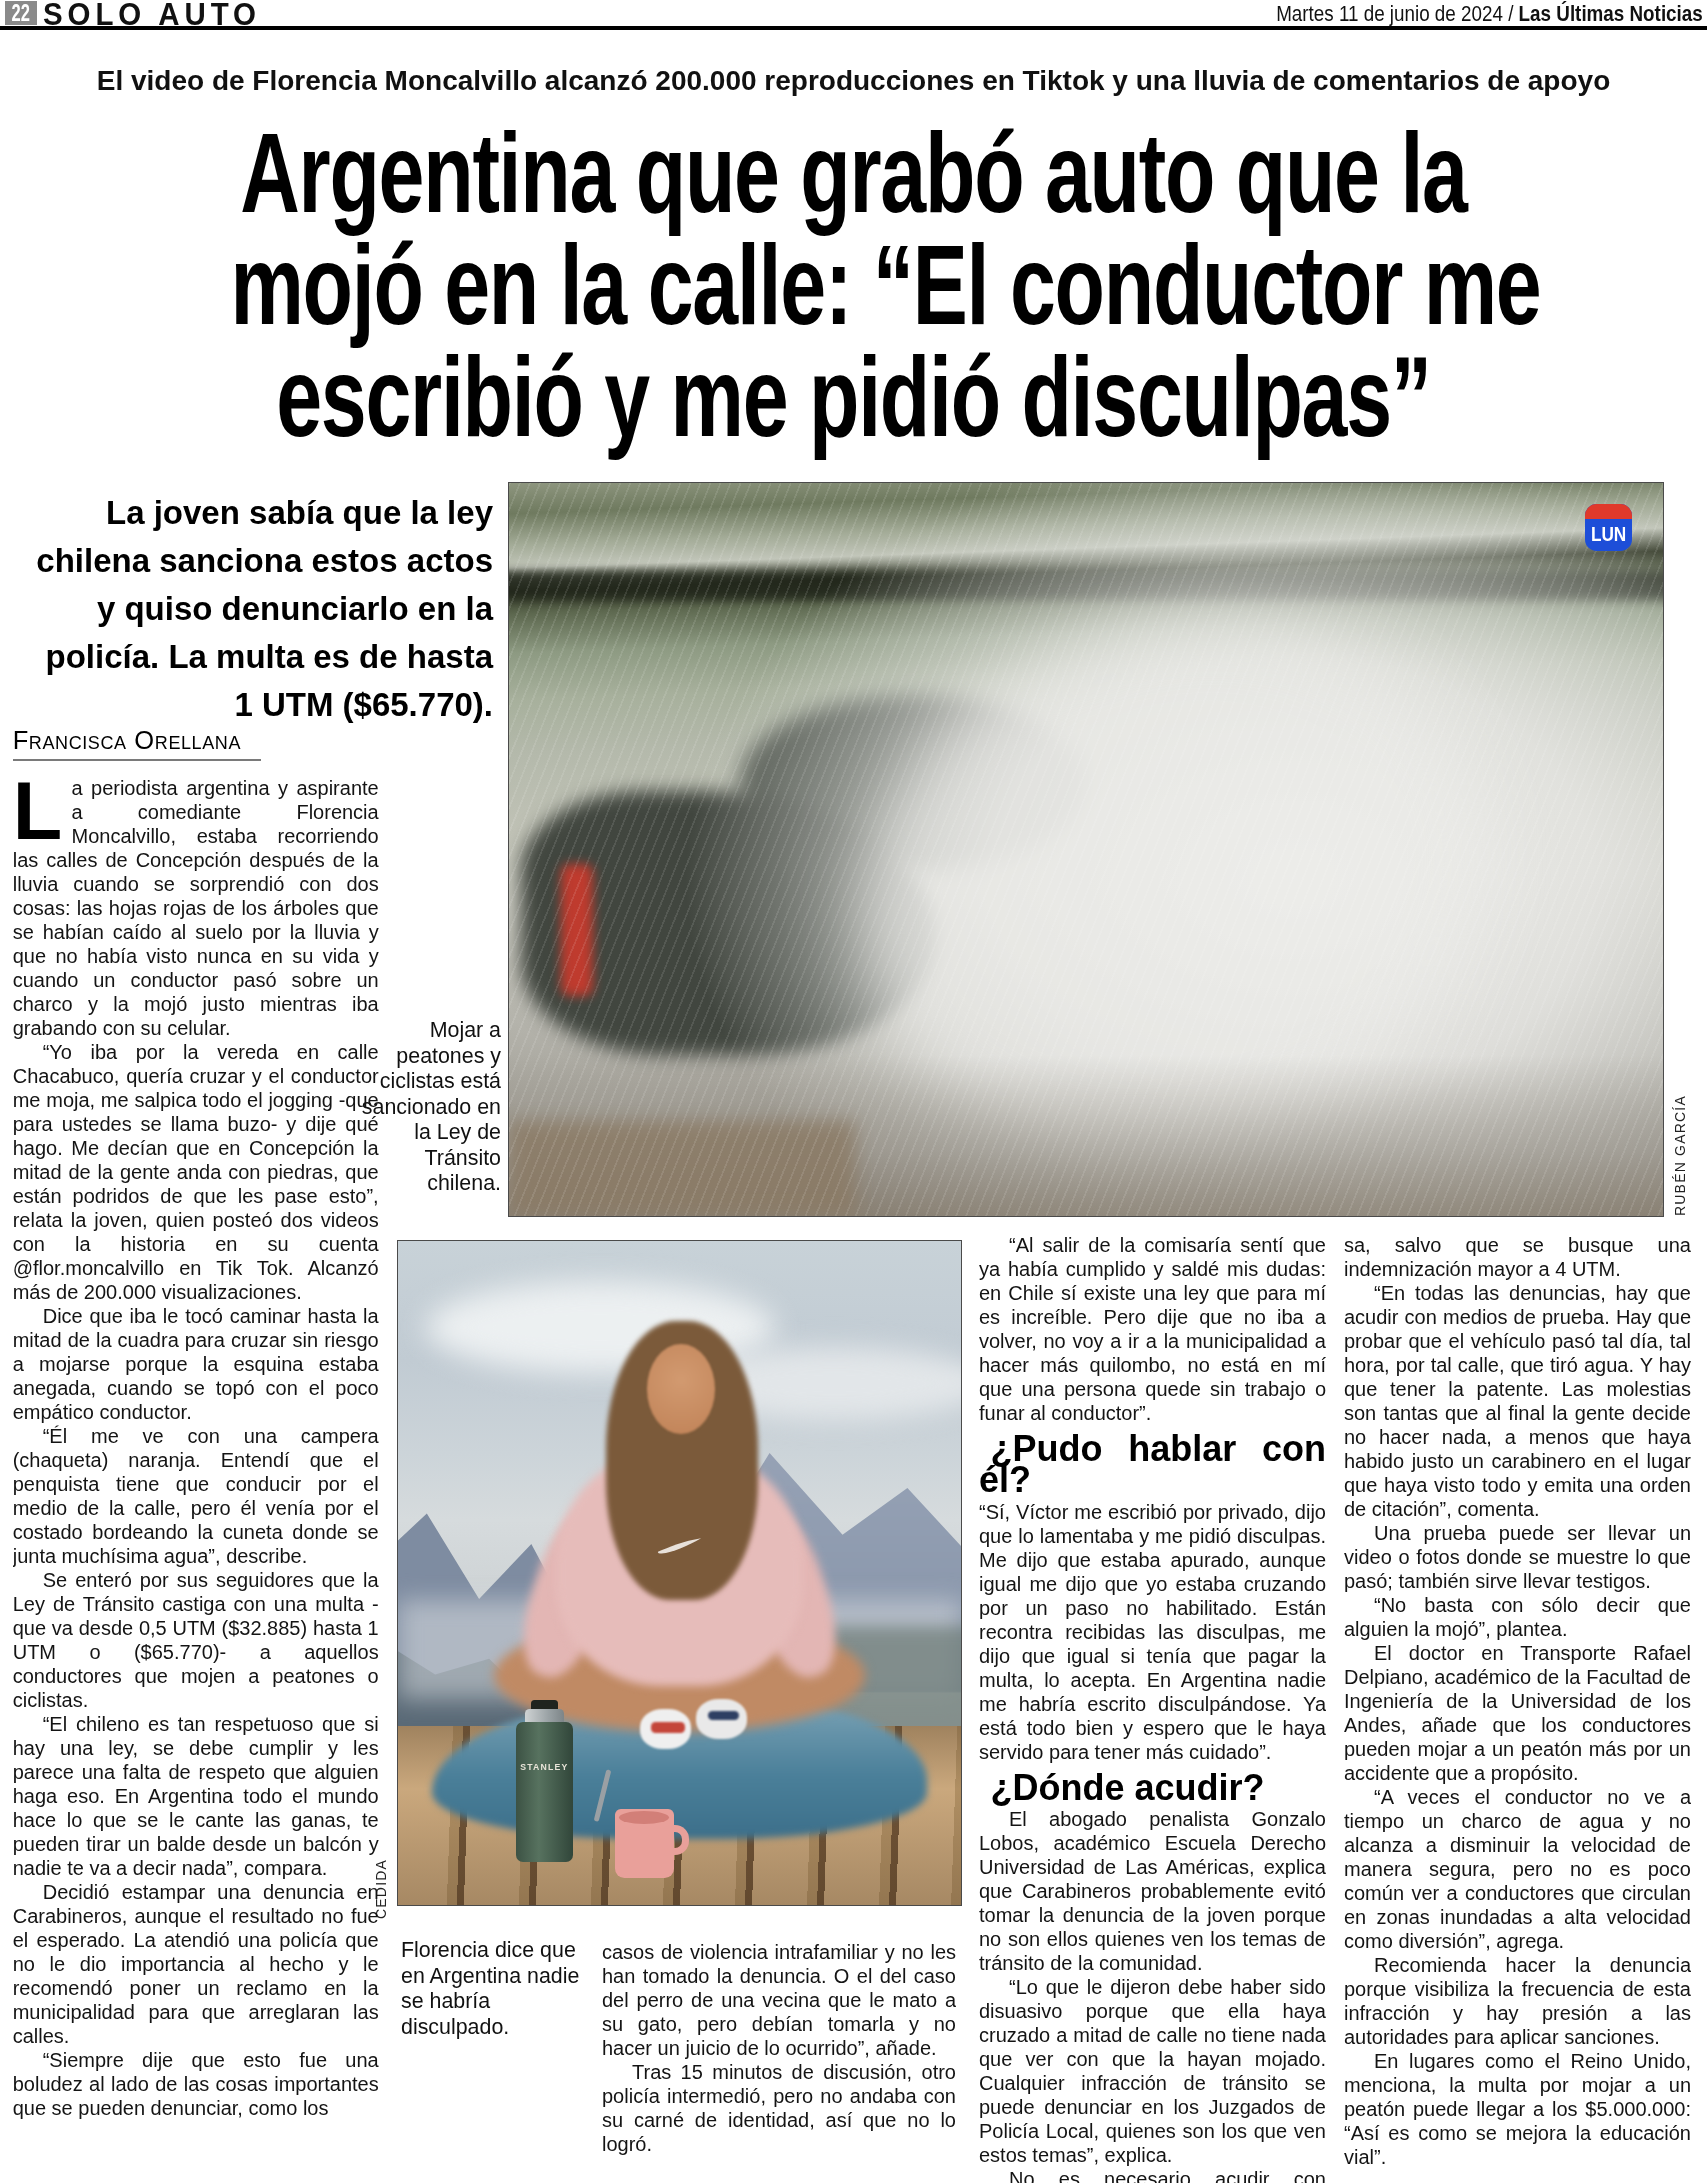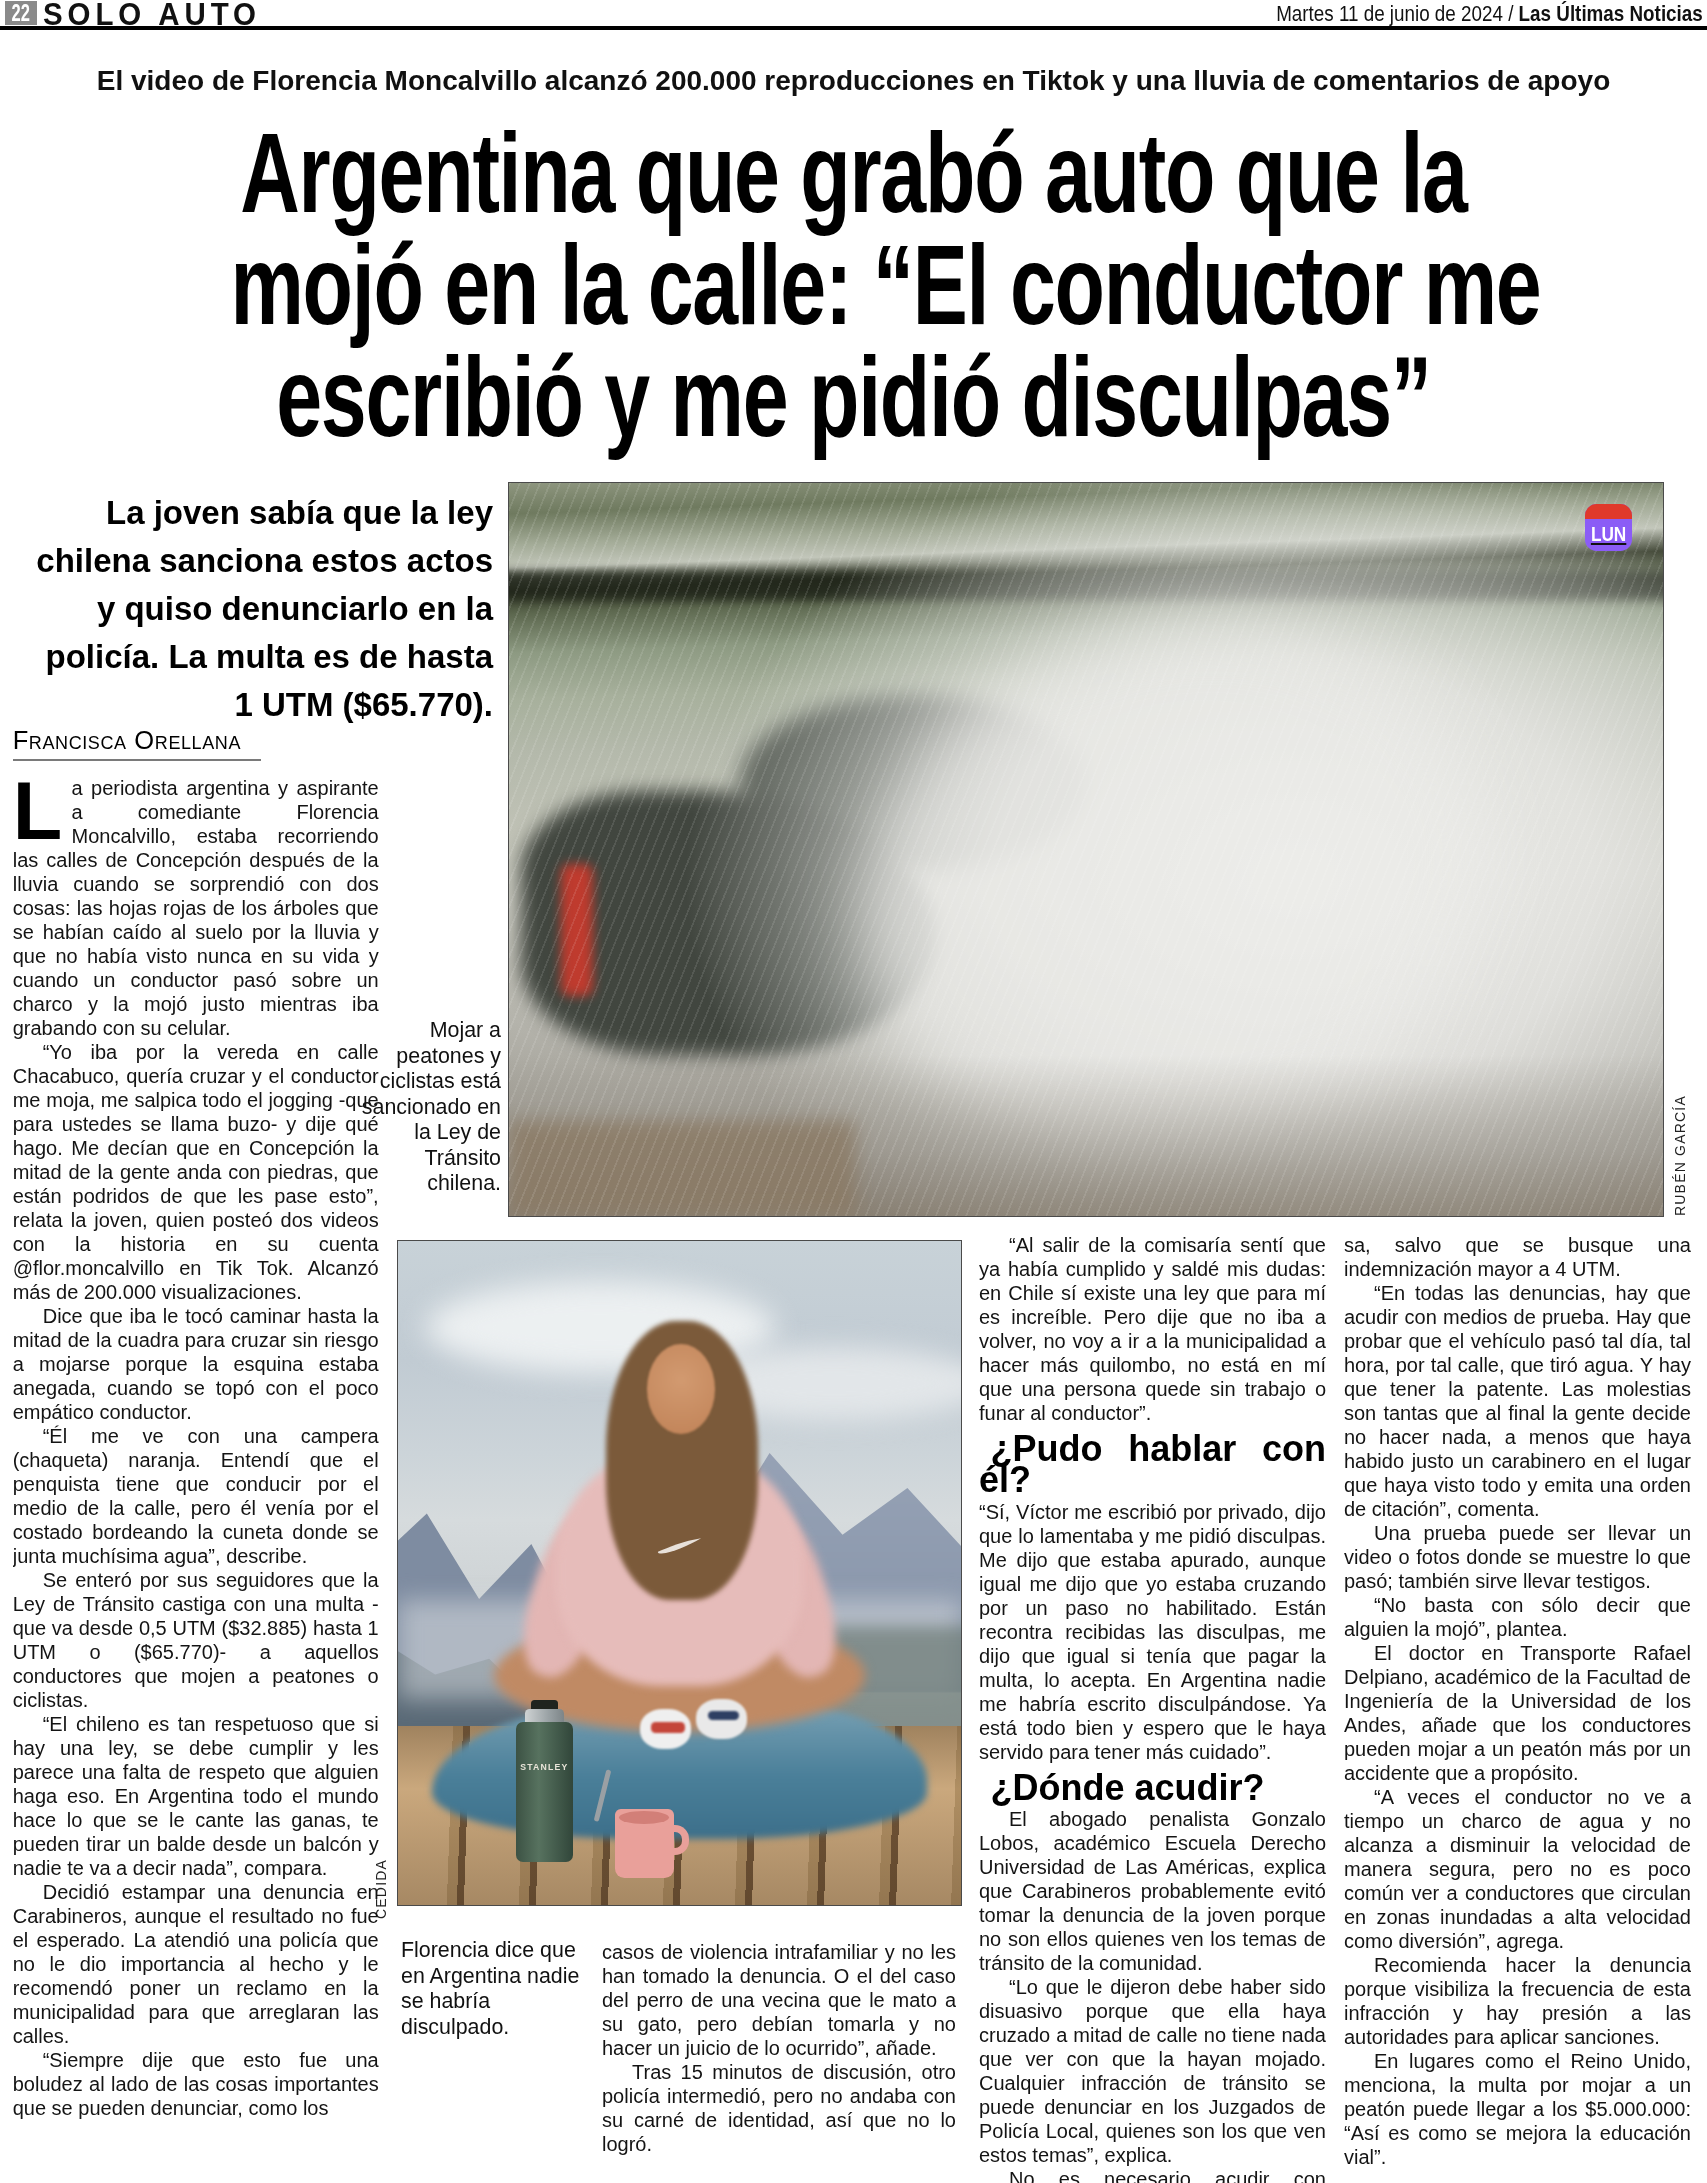--- a/index.html
+++ b/index.html
@@ -68,21 +68,21 @@
   .mp-spray{inset:0;background:radial-gradient(ellipse 62% 72% at 68% 54%,
      rgba(240,240,238,.97) 0%,rgba(231,231,228,.85) 42%,rgba(222,224,220,.4) 68%,rgba(222,224,220,0) 85%);}
   .mp-spray2{left:30%;top:20%;width:55%;height:70%;background:rgba(235,235,232,.65);
      border-radius:50%;filter:blur(32px);transform:rotate(-18deg);}
   .mp-road{left:0;bottom:0;width:100%;height:22%;
      background:linear-gradient(180deg,rgba(150,145,135,0) 0%,rgba(150,145,135,.55) 60%,rgba(135,126,112,.75) 100%);}
   .mp-brown{left:0;bottom:0;width:30%;height:13%;background:#8a7963;filter:blur(9.3px);opacity:.8;}
   .mp-rain{inset:0;background:repeating-linear-gradient(112deg,
      rgba(255,255,255,.12) 0 1.7px,rgba(255,255,255,0) 1.7px 9.3px);opacity:.85;}
   .lun-badge{position:absolute;right:2.7%;top:2.8%;width:47px;height:47px;border-radius:11.6px;
-     background:#8b5cf6;overflow:hidden;display:flex;align-items:flex-end;justify-content:center;text-decoration:underline;}
+     background:#1d4ed8;overflow:hidden;display:flex;align-items:flex-end;justify-content:center;}
   .lun-badge .band{position:absolute;left:0;top:0;width:100%;height:32%;background:#e0392b;}
   .lun-badge span{position:relative;color:#fff;font-weight:bold;font-size:21px;letter-spacing:0;
      transform:scaleX(.82);margin-bottom:4.6px;}
   #main-caption{left:353px;top:1018px;width:148px;text-align:right;}
   #main-credit{left:1672px;top:1216px;}
 
   
   #flo-photo{left:397px;top:1240px;width:565px;height:666px;padding-left:44px;}
   .fp-sky{inset:0;background:linear-gradient(180deg,#c8d2d8 0%,#c1cbd3 18%,#ccd4d9 32%,
       #d6dbdd 42%,#cfd4d6 52%,#bfc6ca 62%,#b7bdc0 100%);}

